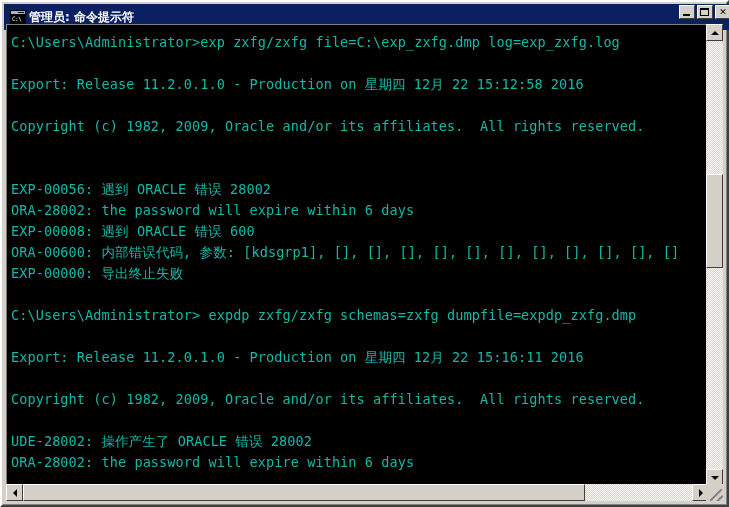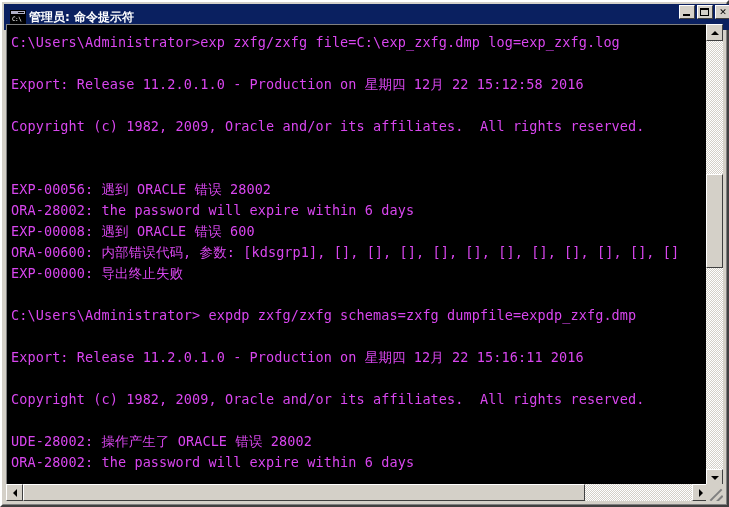--- a/index.html
+++ b/index.html
@@ -161,21 +161,21 @@
     bottom: 0;
     color: #c0c0c0;
     font-family: "DejaVu Sans Mono", monospace;
     font-size: 13.5px;
     line-height: 21px;
     white-space: pre;
     letter-spacing: 0.1px;
   }
   .console .line {
     height: 21px;
-    color: #d946ef;
+    color: #14b8a6;
     white-space: pre;
   }
   .console .line.blank {
     color: transparent;
   }
 
   
   .vscroll {
     position: absolute;
     right: 3px;

